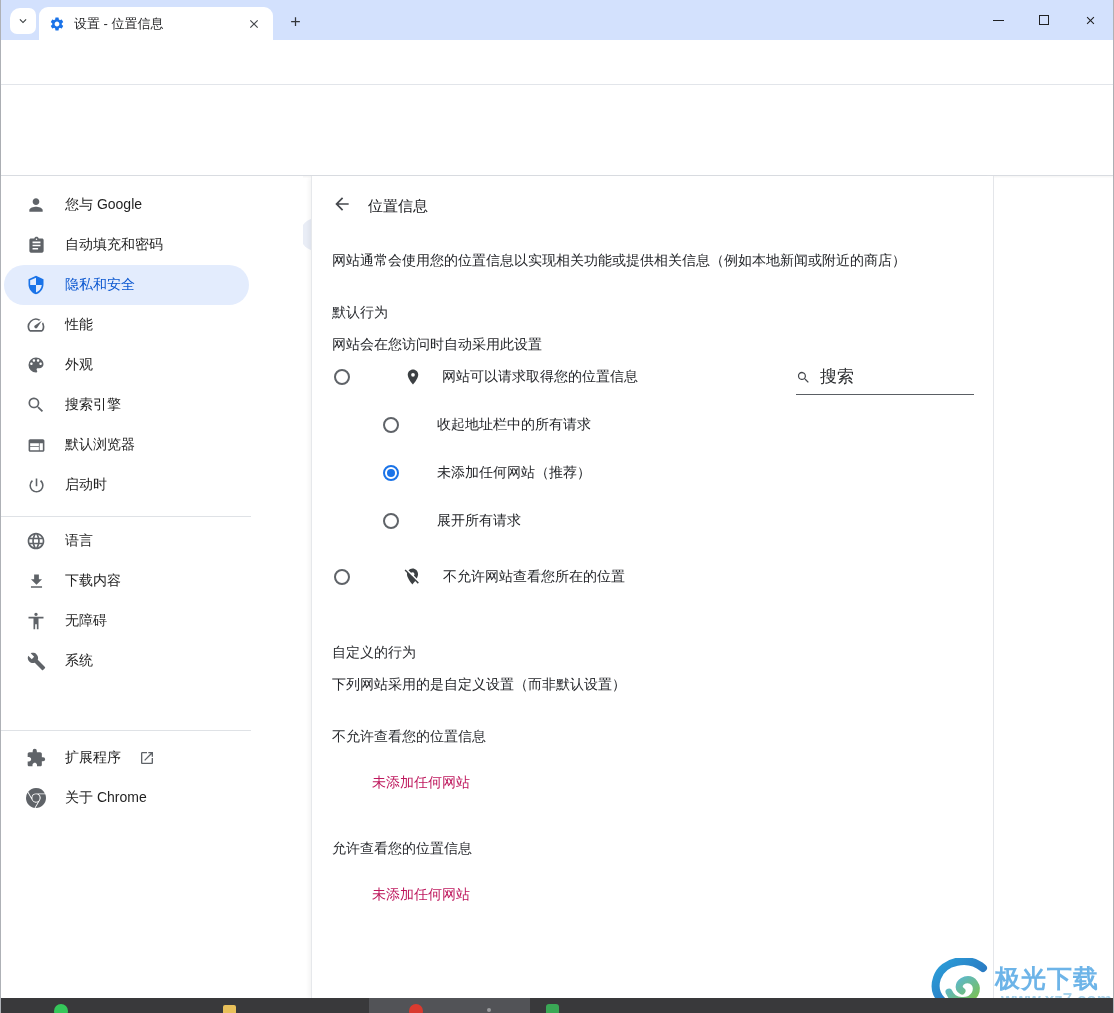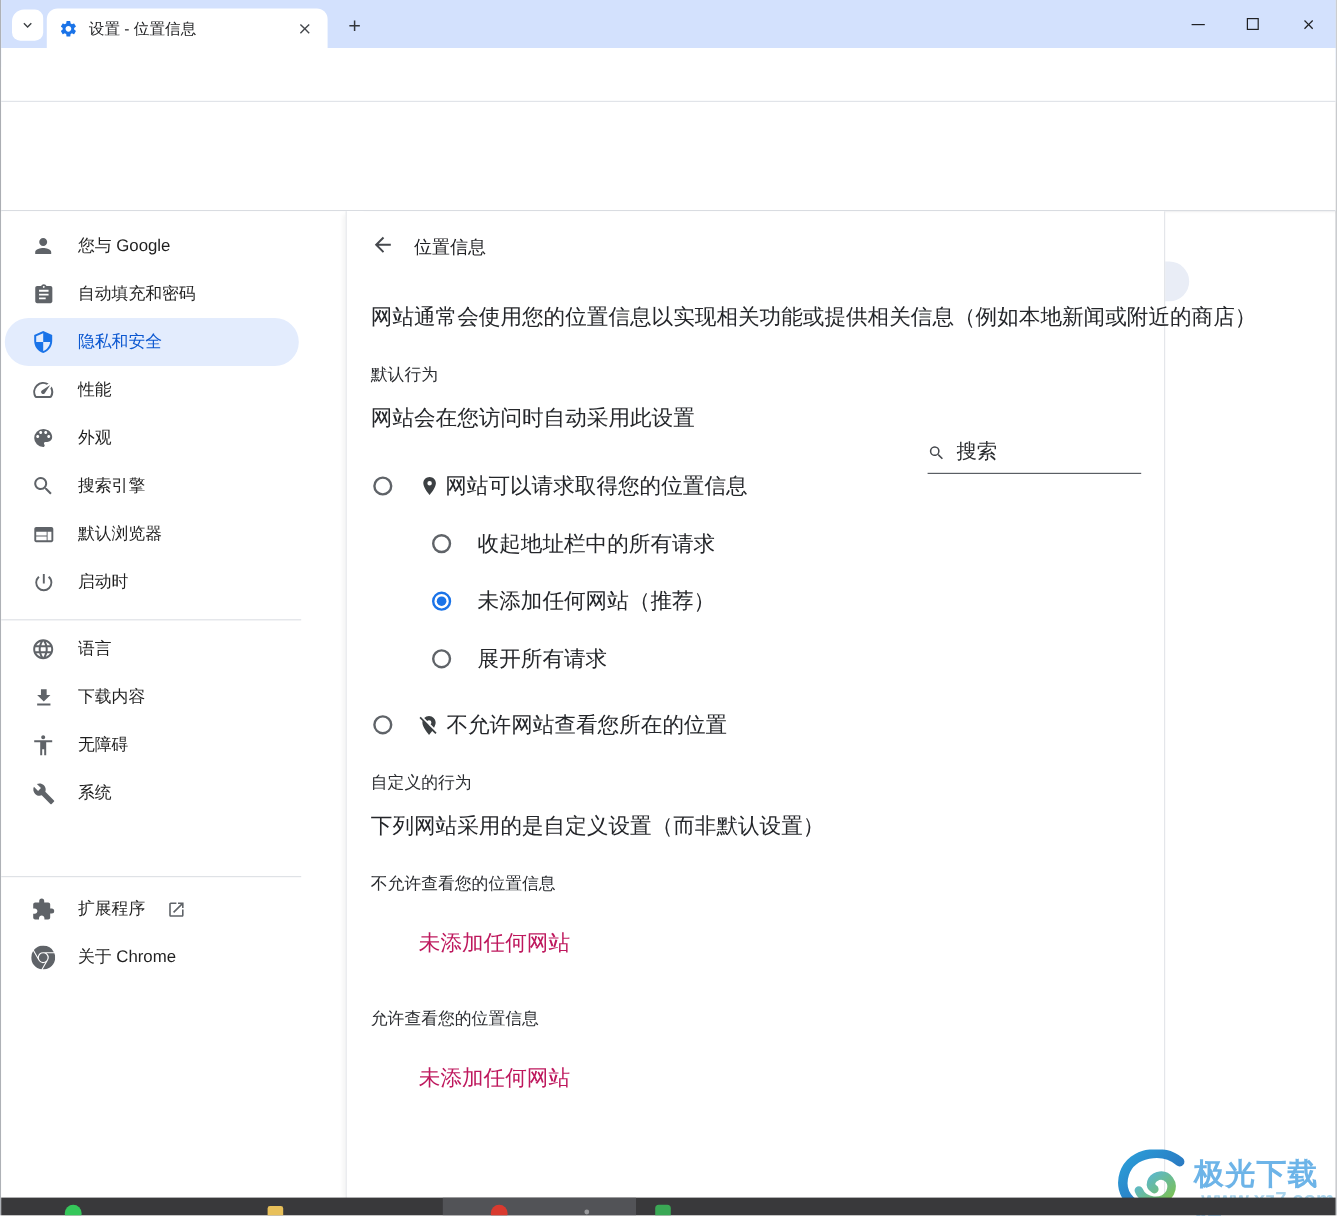--- a/index.html
+++ b/index.html
@@ -47,33 +47,33 @@
   .srow{position:absolute;left:0;width:302px;height:40px;display:flex;align-items:center;cursor:pointer;}
   .srow .pill{position:absolute;left:3px;top:0;width:245px;height:40px;border-radius:20px;background:transparent;}
   .srow.selected .pill{background:#e3ecfd;}
   .sicon{position:absolute;left:25px;width:20px;height:20px;display:flex;align-items:center;justify-content:center;}
   .slabel{position:absolute;left:64px;font-size:14px;color:#1f1f1f;font-weight:500;white-space:nowrap;}
   .srow.selected .slabel{color:#0b57d0;}
   .ext-ic{position:absolute;left:138px;width:16px;height:16px;}
   .sdiv{position:absolute;left:0;width:250px;border-top:1px solid #dfe2e6;}
 
   
-  .content{position:absolute;left:287px;top:176px;width:683px;height:824px;background:#fff;border-left:1px solid #e6e8eb;border-right:1px solid #e4e6ea;box-sizing:border-box;box-shadow:-4px 0 4px -2px rgba(0,0,0,.05);}
+  .content{position:absolute;left:310px;top:176px;width:683px;height:824px;background:#fff;border-left:1px solid #e6e8eb;border-right:1px solid #e4e6ea;box-sizing:border-box;box-shadow:-4px 0 4px -2px rgba(0,0,0,.05);}
   .c-abs{position:absolute;white-space:nowrap;}
   .page-title{font-size:15px;color:#202124;}
   .sub-search{position:absolute;left:484px;top:190px;width:178px;display:flex;align-items:center;border-bottom:1px solid #5a5e64;padding-bottom:6px;}
   .sub-search input{border:none;outline:none;background:transparent;width:130px;font-size:17px;color:#1f1f1f;margin-left:7px;font-family:inherit;}
   .sub-search input::placeholder{color:#2c2e31;opacity:1;}
-  .body-txt{font-size:18px;color:#24262a;text-align:right;}
+  .body-txt{font-size:14px;color:#24262a;text-align:right;}
   .sec-label{font-size:14px;color:#2a2c30;}
   .muted{color:#be185d;}
   .radio{width:12px;height:12px;border:2px solid #5f6368;border-radius:50%;display:inline-block;position:relative;background:#fff;}
   .radio.checked{border-color:#1a73e8;}
   .radio.checked::after{content:"";position:absolute;left:2px;top:2px;width:8px;height:8px;border-radius:50%;background:#1a73e8;}
-  .opt-row{position:absolute;display:flex;align-items:center;gap:0;margin-top:25px;}
+  .opt-row{position:absolute;display:flex;align-items:center;gap:16px;}
 
   
   .watermark{position:absolute;left:928px;top:956px;width:186px;height:57px;pointer-events:none;}
   .wm-logo{position:absolute;left:0;top:2px;}
   .wm-name{position:absolute;left:66px;top:6px;font-size:25px;font-weight:bold;color:#6db4e8;letter-spacing:1px;}
   .wm-url{position:absolute;left:72px;top:34px;font-size:17px;font-weight:bold;color:#a9d4ec;}
 
   
   .taskbar{position:absolute;left:0;top:998px;width:100%;height:15px;background:#39393b;overflow:hidden;}
   .tb-active{position:absolute;left:368px;top:0;width:161px;height:15px;background:#525357;}

